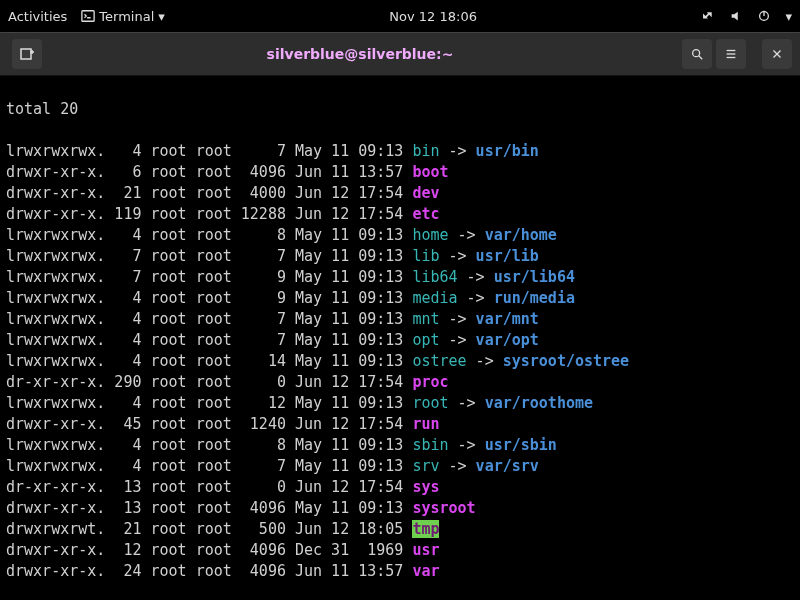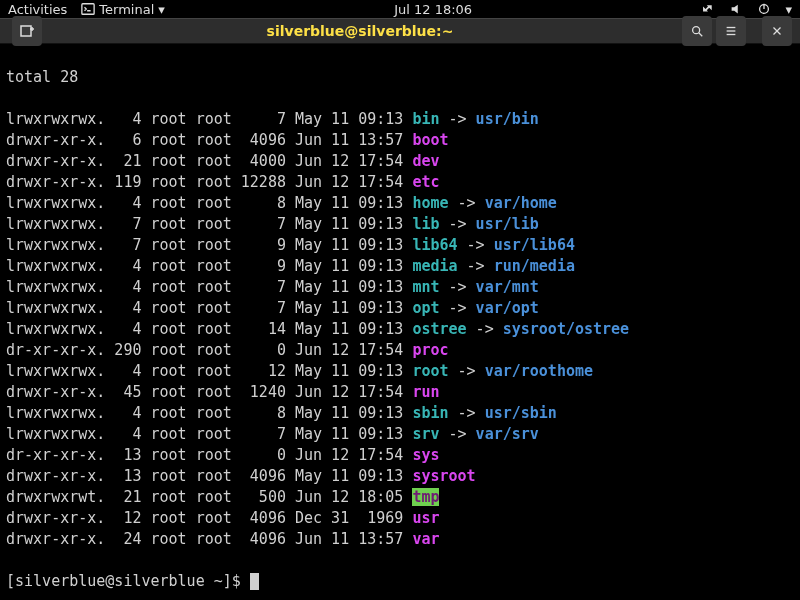--- a/index.html
+++ b/index.html
@@ -2,29 +2,29 @@
 <html><head>
 <meta charset="utf-8">
 <style>
 * { margin: 0; padding: 0; box-sizing: border-box; }
 body {
   width: 800px; height: 600px;
   background: #000; overflow: hidden;
   font-family: "DejaVu Sans", sans-serif;
 }
 .topbar {
-  height: 18px; background: #000; color: #ddd;
+  height: 32px; background: #000; color: #ddd;
   display: flex; align-items: center;
   font-size: 13px; padding: 0 8px; justify-content: space-between; border-radius: 10px;
 }
 .topbar .left, .topbar .right { display: flex; align-items: center; gap: 14px; }
 .topbar .btn { cursor: pointer; display:flex; align-items:center; gap:4px;}
 
 .titlebar {
-  height: 26px; background: #2d2d2d; color: #fde047;
+  height: 44px; background: #2d2d2d; color: #f0abfc;
   display: flex; align-items: center; padding: 0 8px;
   border-top:1px solid #444; border-bottom:1px solid #111;
 }
 .titlebar .title { flex: 1; text-align: center; font-size: 14px; font-weight:bold;}
 .tb-btn {
   width: 30px; height: 30px; background: #3a3a3a;
   border-radius: 4px; display: flex; align-items: center; justify-content: center;
   color: #ddd; cursor: pointer; margin-left: 4px;
 }
 .tb-btn.close { margin-left: 16px; }
@@ -33,21 +33,21 @@
 
 .term {
   font-family: "DejaVu Sans Mono","Menlo",monospace;
   font-size: 15px; line-height: 21px;
   color: #d0d0d0; padding: 2px 6px;
   white-space: pre;
   background:#000;
 }
 .row { white-space: pre; }
 .dir { color: #d946ef; font-weight: bold; }
-.link { color: #38b6b6; font-weight: bold; }
+.link { color: #38b6b6; font-weight: normal; }
 .target-dir { color: #4a90d9; font-weight: bold; }
 .sticky { background: #6fd04f; color: #701a75; font-weight:bold; }
 .arrow { color: #d0d0d0; }
 .prompt { color: #d0d0d0; }
 .cursor {
   display:inline-block; width:9px; height:17px;
   background:#d0d0d0; vertical-align:text-bottom;
 }
 </style>
 </head>
@@ -58,21 +58,21 @@
     <span class="btn">Activities</span>
     <span class="btn">
       <svg width="14" height="14" viewBox="0 0 16 16">
           <rect x="1" y="2" width="14" height="12" rx="1" fill="none" stroke="#ddd" stroke-width="1.5"></rect>
           <path d="M4 6l2 2-2 2M7 10h4" stroke="#ddd" stroke-width="1.5" fill="none"></path>
         </svg>
       <span>Terminal</span>
       <span>▾</span>
     </span>
   </div>
-  <div class="btn">Jul 12  18:06</div>
+  <div class="btn">Nov 12  18:06</div>
   <div class="right">
     <span class="btn">
         <svg width="14" height="14" viewBox="0 0 16 16">
           <path d="M8 2l-4 4h2v4h-4l4 4 4-4h-2v-4h4z" fill="#ddd" transform="rotate(45 8 8)"></path>
         </svg>
       </span>
     <span class="btn">
         <svg width="14" height="14" viewBox="0 0 16 16">
           <path d="M3 6v4h3l4 3V3L6 6z" fill="#ddd"></path>
         </svg>
@@ -111,16 +111,16 @@
   </div>
   <div class="tb-btn close">
     <svg viewBox="0 0 16 16">
         <line x1="4" y1="4" x2="12" y2="12" stroke="#ddd" stroke-width="1.5"></line>
         <line x1="12" y1="4" x2="4" y2="12" stroke="#ddd" stroke-width="1.5"></line>
       </svg>
   </div>
 </div>
 
 <div class="term">
-<div class="row">total 28</div>
+<div class="row">total 20</div>
 <div id="rows"><div class="row">lrwxrwxrwx.   4 root root     7 May 11 09:13 <span class="link">bin</span><span class="arrow"> -&gt; </span><span class="target-dir">usr/bin</span></div><div class="row">drwxr-xr-x.   6 root root  4096 Jun 11 13:57 <span class="dir">boot</span></div><div class="row">drwxr-xr-x.  21 root root  4000 Jun 12 17:54 <span class="dir">dev</span></div><div class="row">drwxr-xr-x. 119 root root 12288 Jun 12 17:54 <span class="dir">etc</span></div><div class="row">lrwxrwxrwx.   4 root root     8 May 11 09:13 <span class="link">home</span><span class="arrow"> -&gt; </span><span class="target-dir">var/home</span></div><div class="row">lrwxrwxrwx.   7 root root     7 May 11 09:13 <span class="link">lib</span><span class="arrow"> -&gt; </span><span class="target-dir">usr/lib</span></div><div class="row">lrwxrwxrwx.   7 root root     9 May 11 09:13 <span class="link">lib64</span><span class="arrow"> -&gt; </span><span class="target-dir">usr/lib64</span></div><div class="row">lrwxrwxrwx.   4 root root     9 May 11 09:13 <span class="link">media</span><span class="arrow"> -&gt; </span><span class="target-dir">run/media</span></div><div class="row">lrwxrwxrwx.   4 root root     7 May 11 09:13 <span class="link">mnt</span><span class="arrow"> -&gt; </span><span class="target-dir">var/mnt</span></div><div class="row">lrwxrwxrwx.   4 root root     7 May 11 09:13 <span class="link">opt</span><span class="arrow"> -&gt; </span><span class="target-dir">var/opt</span></div><div class="row">lrwxrwxrwx.   4 root root    14 May 11 09:13 <span class="link">ostree</span><span class="arrow"> -&gt; </span><span class="target-dir">sysroot/ostree</span></div><div class="row">dr-xr-xr-x. 290 root root     0 Jun 12 17:54 <span class="dir">proc</span></div><div class="row">lrwxrwxrwx.   4 root root    12 May 11 09:13 <span class="link">root</span><span class="arrow"> -&gt; </span><span class="target-dir">var/roothome</span></div><div class="row">drwxr-xr-x.  45 root root  1240 Jun 12 17:54 <span class="dir">run</span></div><div class="row">lrwxrwxrwx.   4 root root     8 May 11 09:13 <span class="link">sbin</span><span class="arrow"> -&gt; </span><span class="target-dir">usr/sbin</span></div><div class="row">lrwxrwxrwx.   4 root root     7 May 11 09:13 <span class="link">srv</span><span class="arrow"> -&gt; </span><span class="target-dir">var/srv</span></div><div class="row">dr-xr-xr-x.  13 root root     0 Jun 12 17:54 <span class="dir">sys</span></div><div class="row">drwxr-xr-x.  13 root root  4096 May 11 09:13 <span class="dir">sysroot</span></div><div class="row">drwxrwxrwt.  21 root root   500 Jun 12 18:05 <span class="sticky">tmp</span></div><div class="row">drwxr-xr-x.  12 root root  4096 Dec 31  1969 <span class="dir">usr</span></div><div class="row">drwxr-xr-x.  24 root root  4096 Jun 11 13:57 <span class="dir">var</span></div></div>
 <div class="row"><span class="prompt">[silverblue@silverblue ~]$ </span><span class="cursor"></span></div>
 </div>
 
 </body></html>

